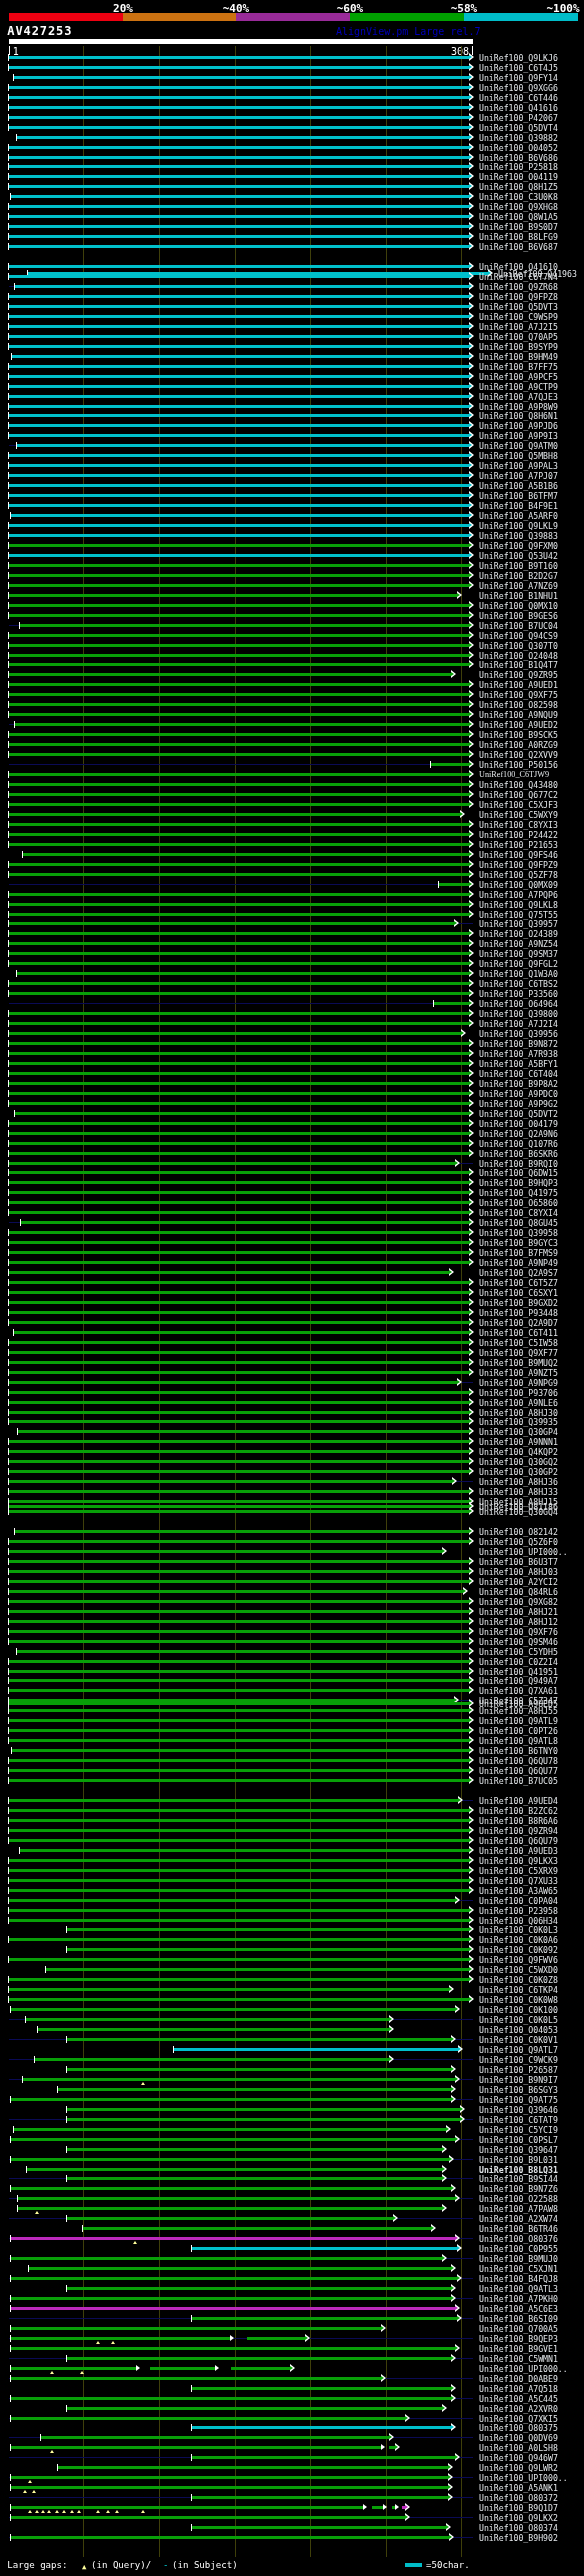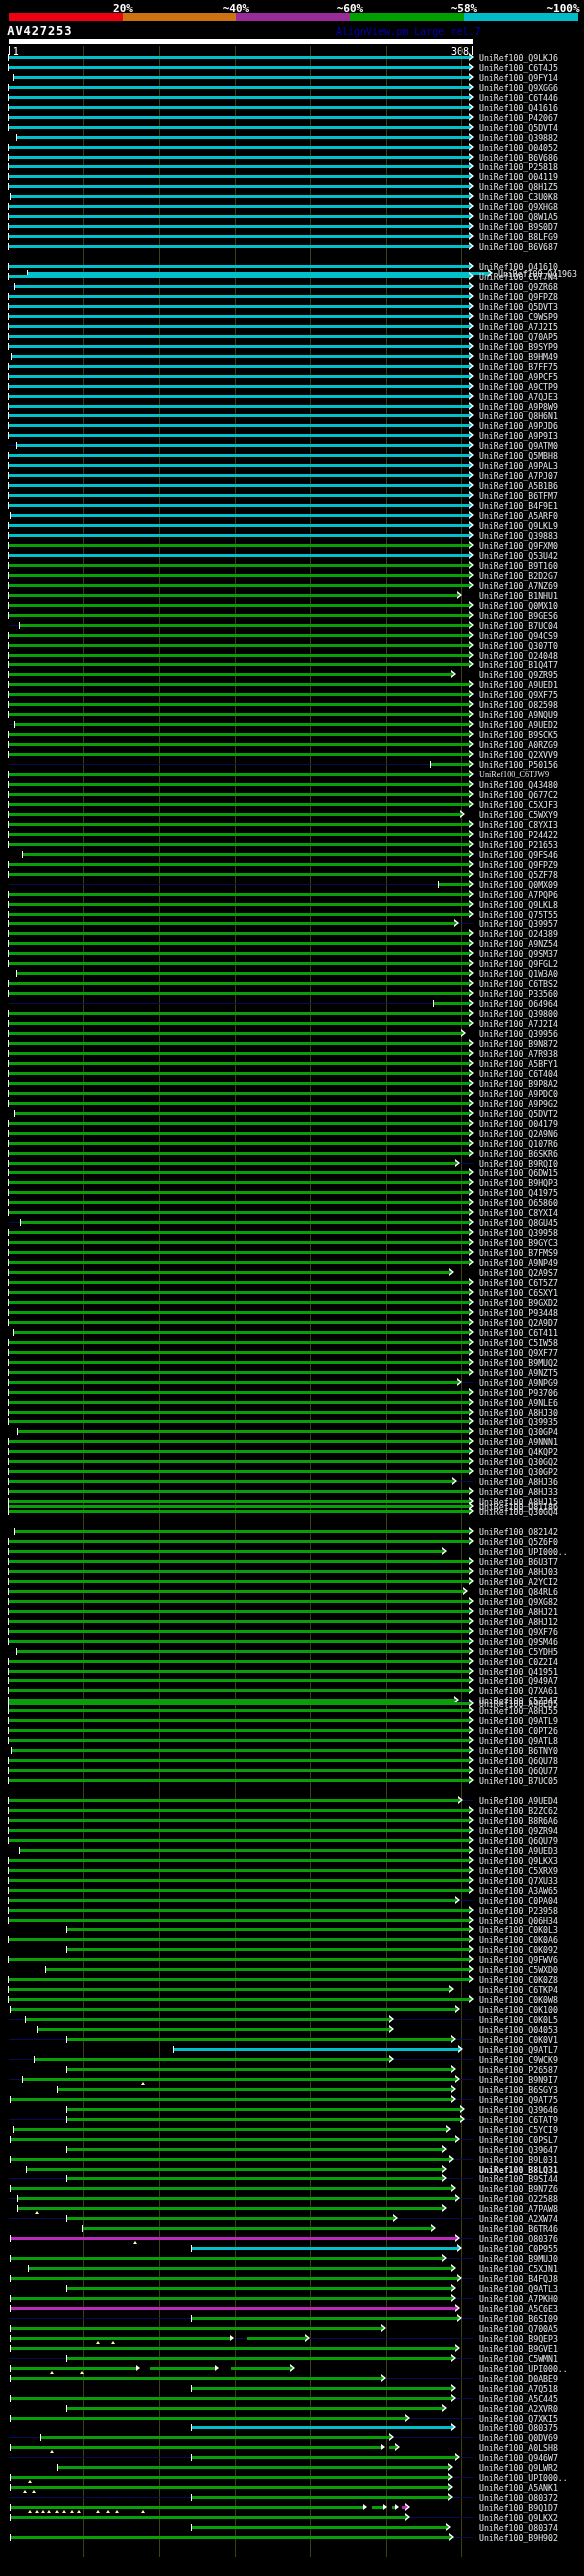--- a/index.html
+++ b/index.html
@@ -1964,14 +1964,23 @@
       </div>
       <div class="row" style="top: 2534px;">
         <div class="navy" style="left: 9.1px; width: 464px; top: 2.7px;"></div>
         <div class="seg" style="left: 10.7px; width: 439px; top: 1.8px; background: rgb(8, 159, 8);"></div>
         <div class="tick" style="left: 9.7px; top: 0px;"></div>
         <div class="tri" style="left: 449px; top: -0.9px; border-top: 4.6px solid transparent; border-bottom: 4.6px solid transparent; border-left: 5.5px solid rgb(255, 255, 255);"></div>
         <div class="tri" style="left: 449px; top: 0.9px; border-top: 2.7px solid transparent; border-bottom: 2.7px solid transparent; border-left: 3.7px solid rgb(8, 159, 8);"></div>
         <div class="hitlabel" style="top: -0.9px;">UniRef100_B9H902</div>
       </div>
     </div>
+  <div id="legend">
+    <span class="t" style="left:7.3px">Large gaps:</span>
+    <span class="t" style="left:82px;color:#ffff9c;font-size:7.3px;top:4.6px">▲</span>
+    <span class="t" style="left:91px">(in Query)/</span>
+    <span class="t" style="left:163px;color:#00d4de">-</span>
+    <span class="t" style="left:172px"> (in Subject)</span>
+    <span class="cyanbar"></span>
+    <span class="t" style="left:426px">=50char.</span>
+  </div>
 </div>
 
 
 </body></html>

